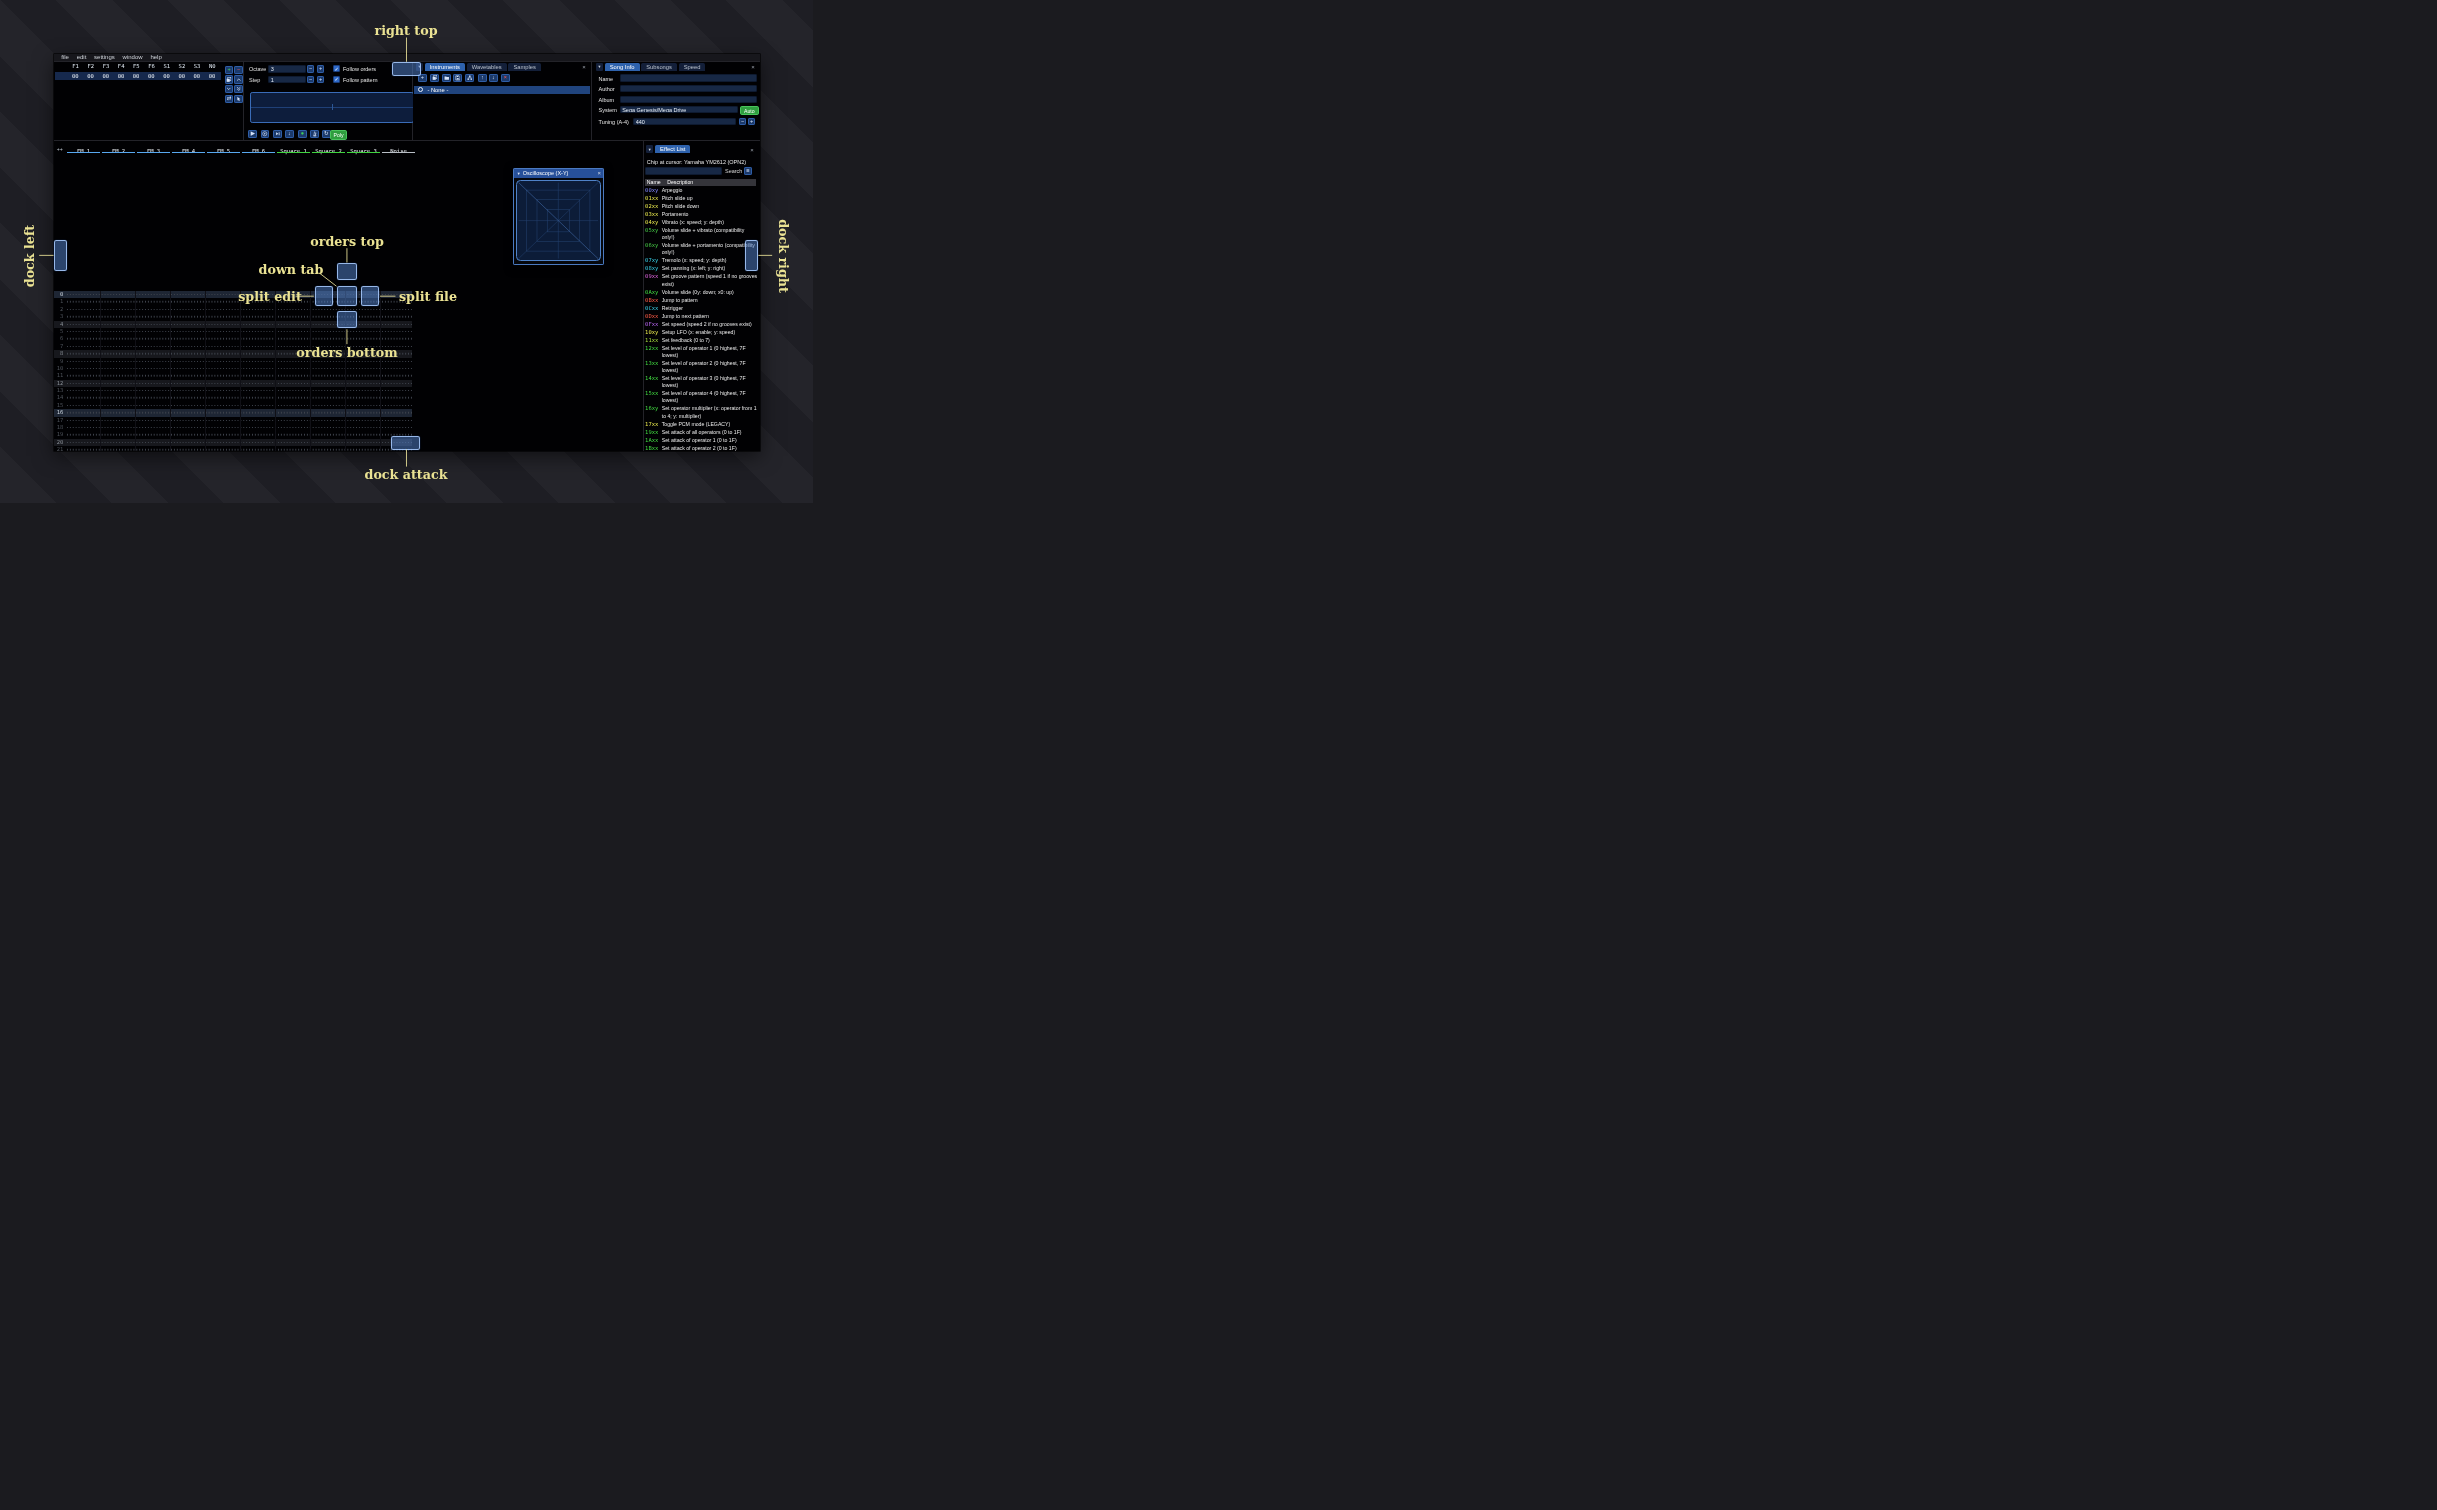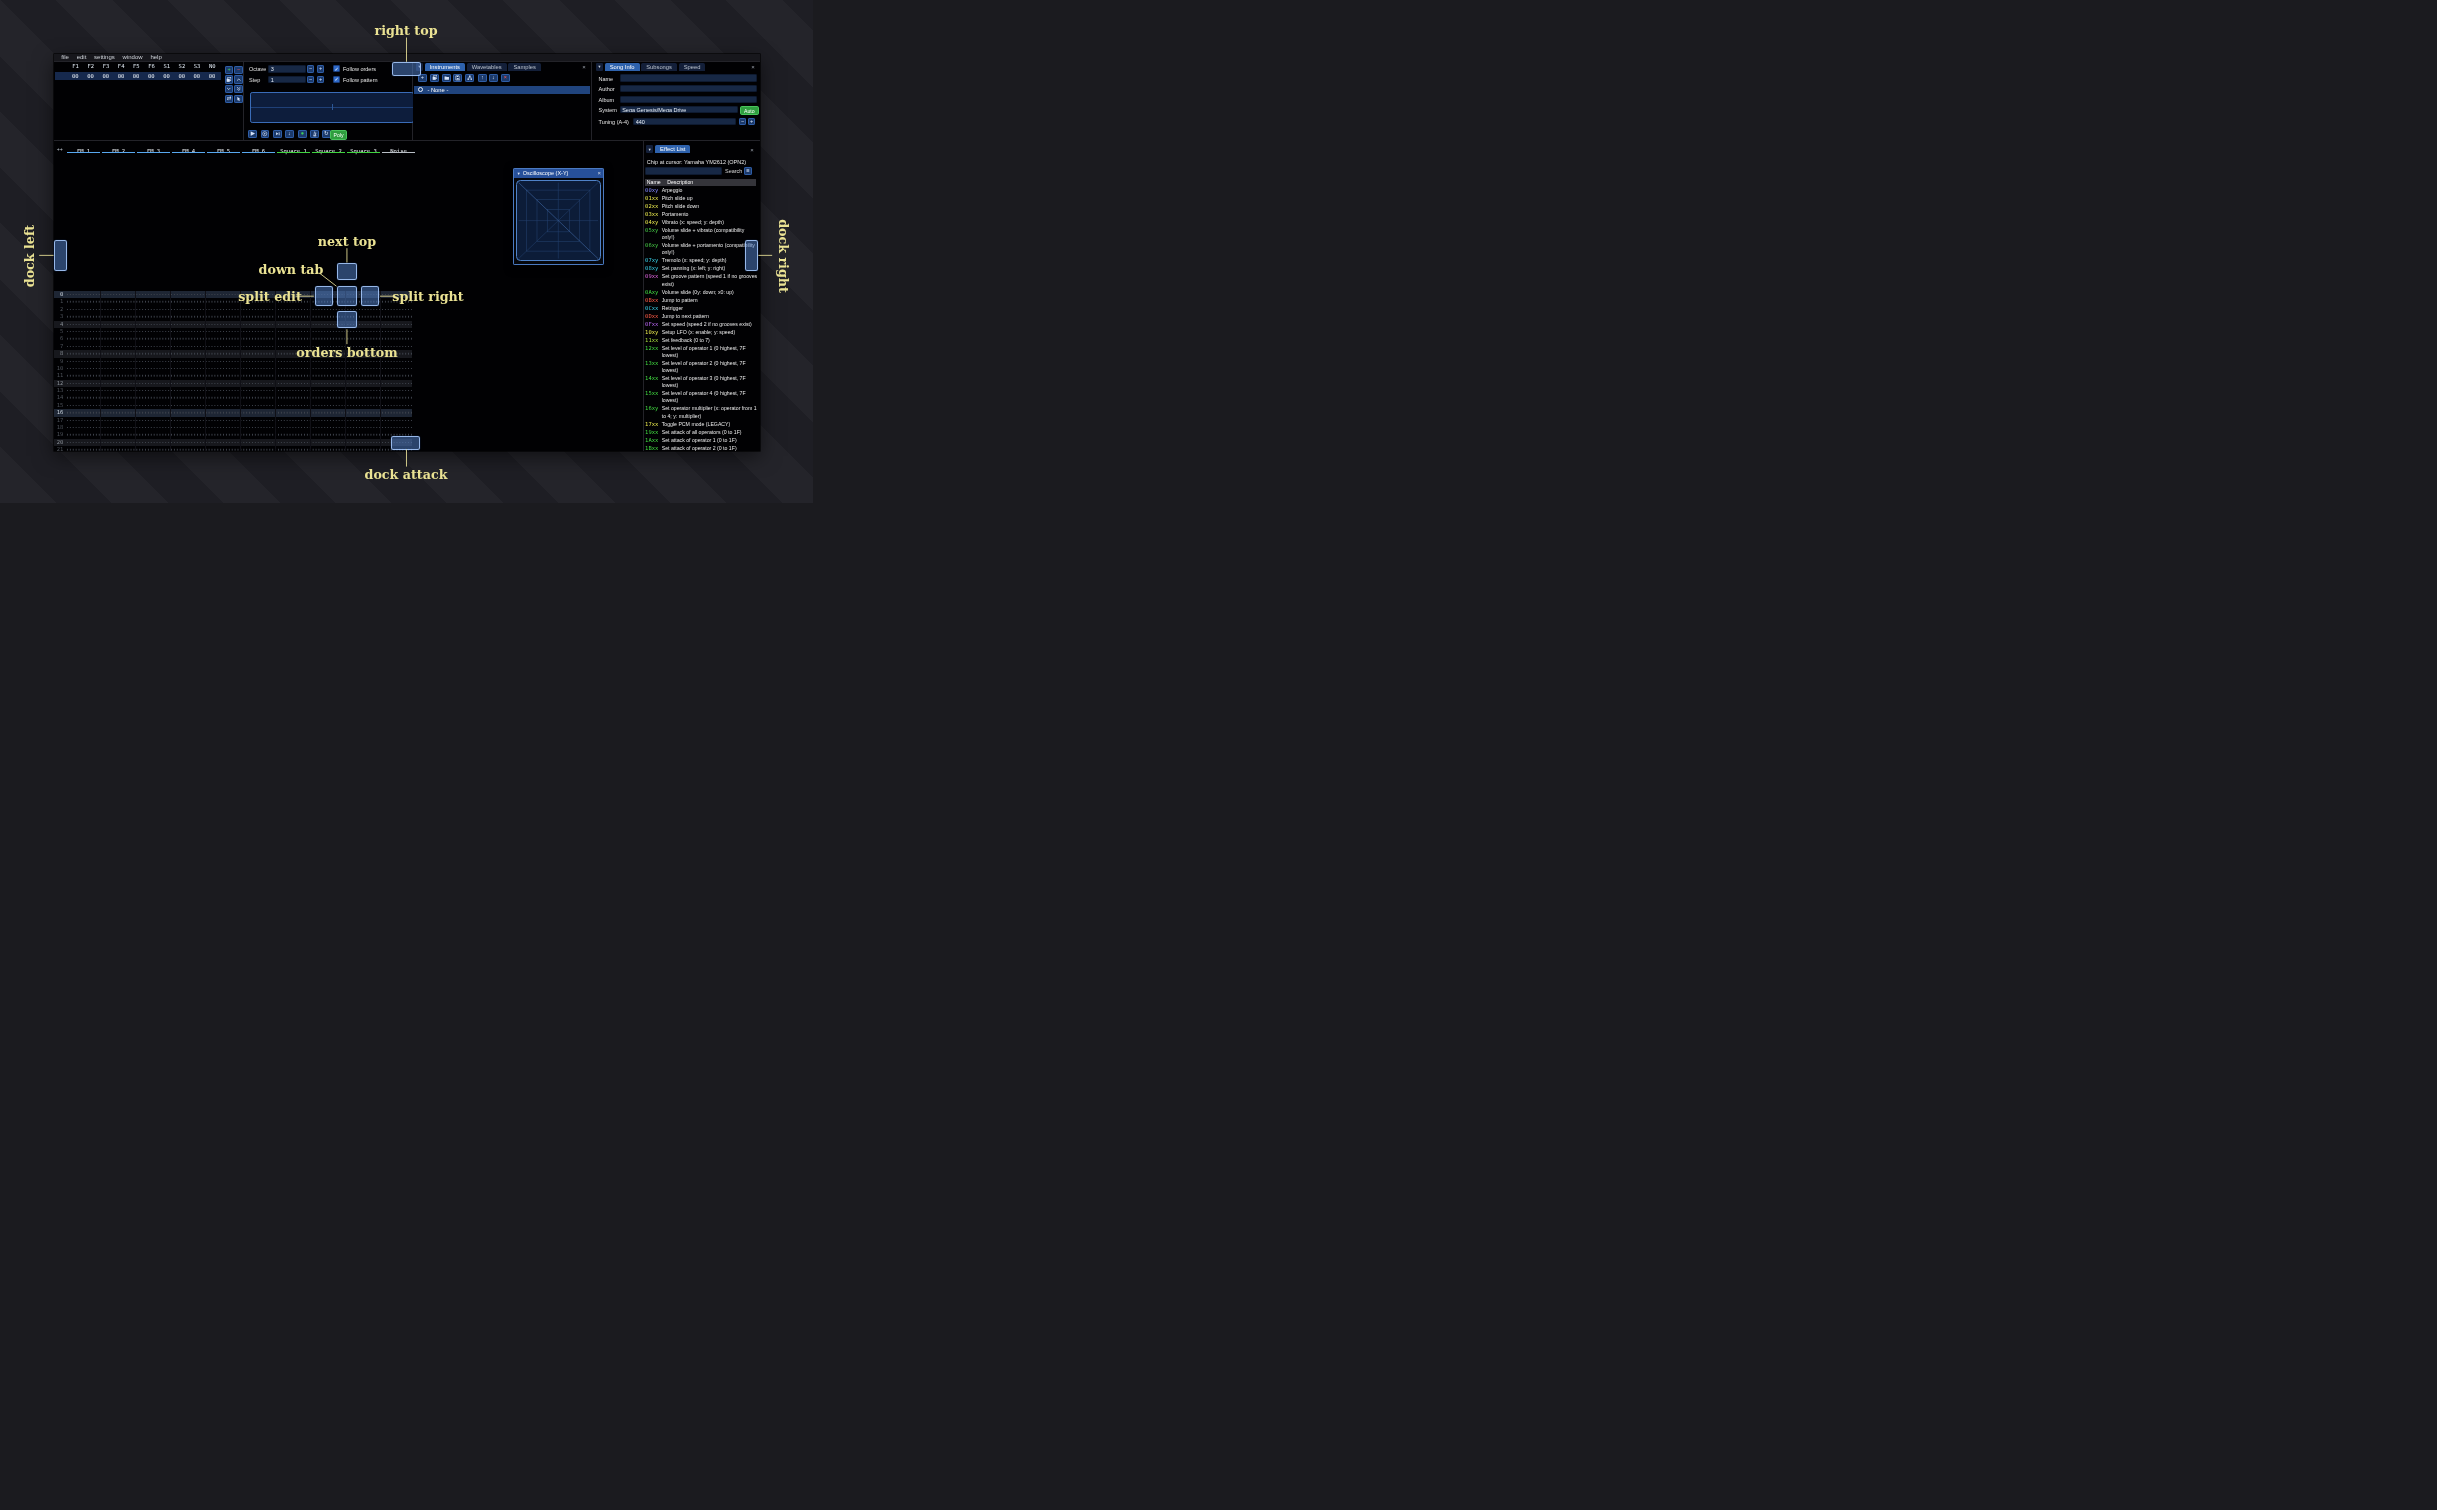--- a/index.html
+++ b/index.html
@@ -723,20 +723,20 @@
       <line x1="535" y1="537" x2="568" y2="537"></line>
       <line x1="688" y1="537" x2="716" y2="537"></line>
       <line x1="628" y1="597" x2="628" y2="624"></line>
     </g>
   </svg>
 
   <div class="ann" style="left:406px;top:30px;">right top</div>
   <div class="ann vl" style="left:29px;top:256px;">dock left</div>
   <div class="ann vr" style="left:783px;top:256px;">dock right</div>
   <div class="ann" style="left:406px;top:474px;">dock attack</div>
-  <div class="ann" style="left:347px;top:241px;">next top</div>
+  <div class="ann" style="left:347px;top:241px;">orders top</div>
   <div class="ann" style="left:291px;top:269px;">down tab</div>
   <div class="ann" style="left:270px;top:296px;">split edit</div>
-  <div class="ann" style="left:428px;top:296px;">split right</div>
+  <div class="ann" style="left:428px;top:296px;">split file</div>
   <div class="ann" style="left:347px;top:352px;">orders bottom</div>
 
 </div>
 
 
 </body></html>

